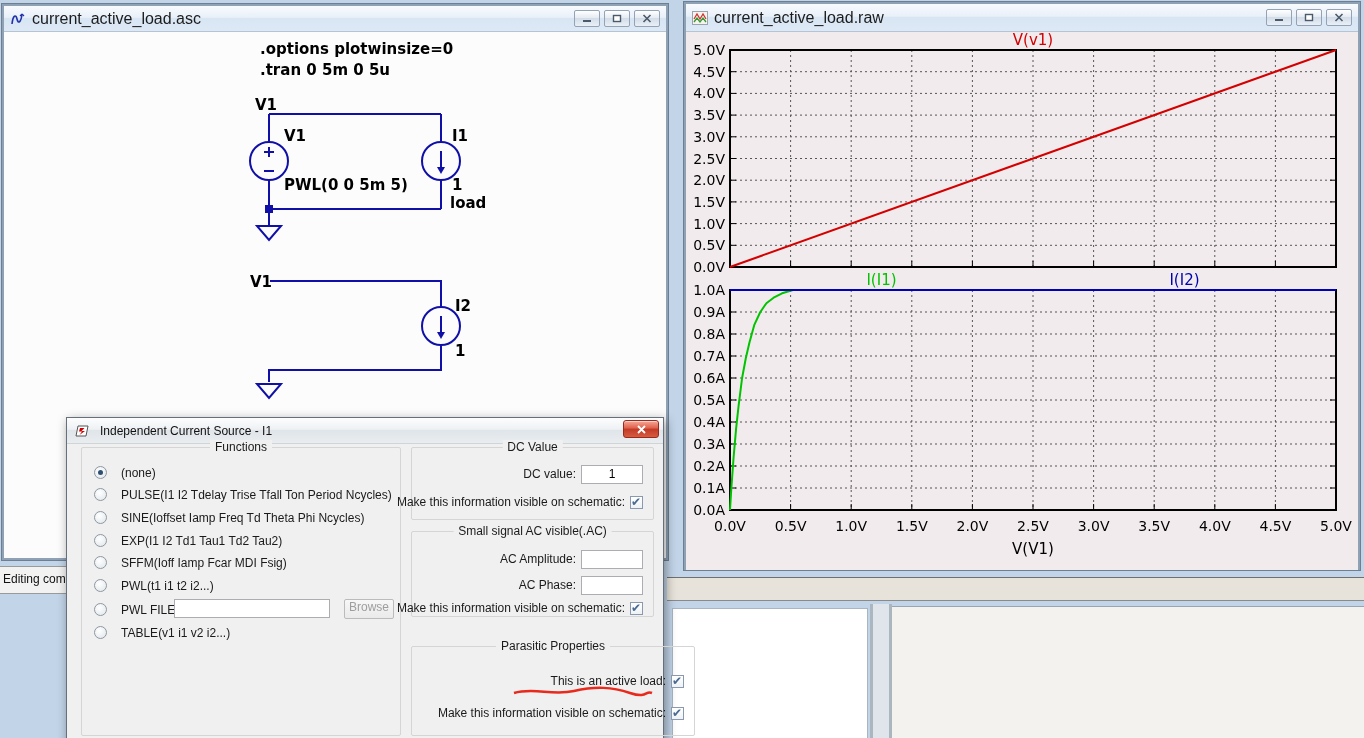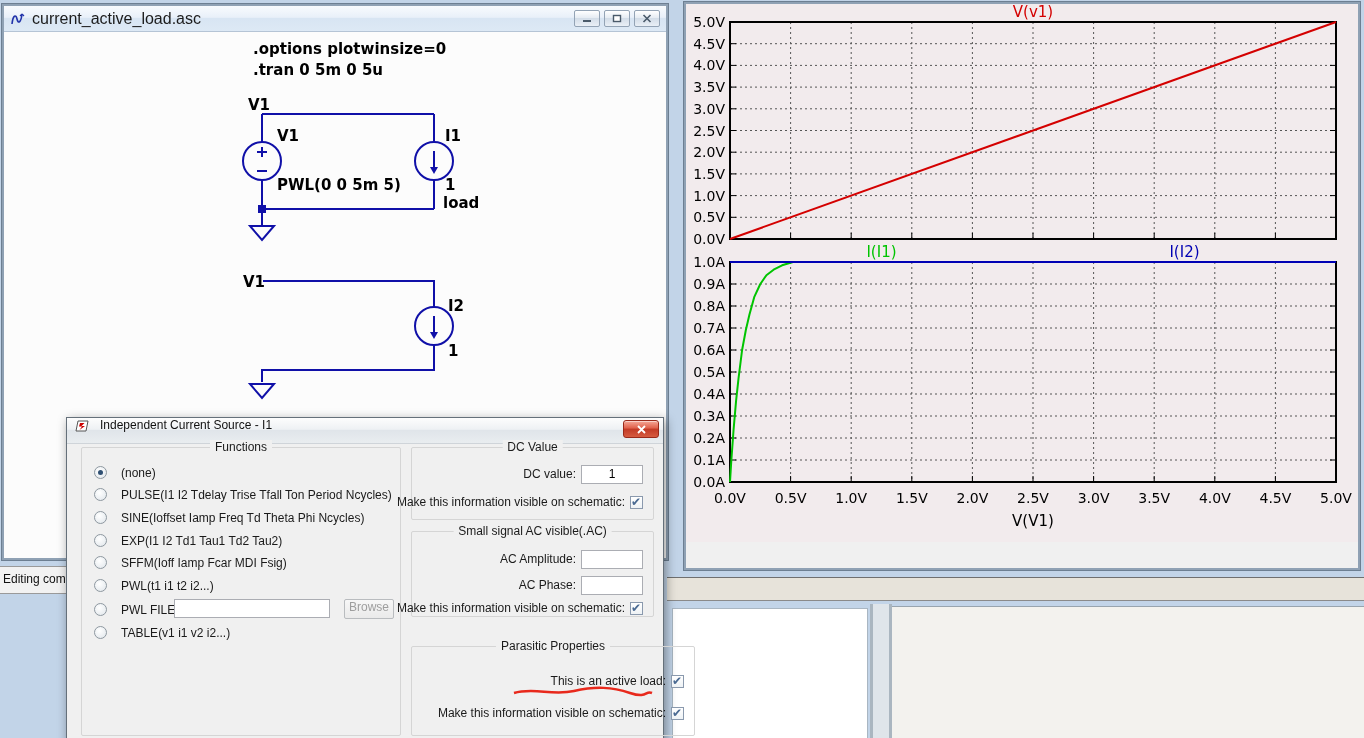--- a/index.html
+++ b/index.html
@@ -15,21 +15,21 @@
               border-bottom:1px solid #b5c4d5; }
   .wicon { width:17px; height:16px; margin:0 5px 0 2px; flex:0 0 auto; }
   .wtitle { font-size:16px; color:#1c1c1c; white-space:nowrap; overflow:hidden; flex:1; }
   .wbtns { display:flex; gap:4px; margin-right:2px; }
   .wbtn { width:26px; height:17px; display:flex; align-items:center; justify-content:center;
           background:linear-gradient(180deg,#ffffff,#e6ecf3 45%,#d3dde8 50%,#e9eff6);
           border:1px solid #93a3b5; border-radius:2px; cursor:pointer; }
 
   
   #schem-win { left:2px; top:4px; width:666px; height:556px; }
-  .schem-canvas { width:662px; height:526px; background:#fcfcfc; }
+  .schem-canvas { width:662px; height:526px; background:#fcfcfc;padding-left:7px; }
   .schem-text { font:bold 15px "DejaVu Sans", sans-serif; fill:#000; }
 
   
   #wave-win { left:684px; top:2px; width:676px; height:568px; }
   .plot-client { width:672px; height:538px; background:#f2ebed; }
   .grid { stroke:#555; stroke-width:1; stroke-dasharray:2,3; }
   .pane-border { fill:none; stroke:#000; stroke-width:2; }
   .tick { stroke:#000; stroke-width:1; }
   .ylab, .xlab { font:14px "DejaVu Sans", sans-serif; fill:#000; }
   .ptitle { font:15px "DejaVu Sans", sans-serif; }
@@ -50,21 +50,21 @@
                    border-left:3px solid #aab6c0; border-right:3px solid #aab6c0; background:#dfe5ea; }
   .panel-right { position:absolute; left:892px; top:606px; width:472px; height:132px;
                  background:#f3f2ee; border-top:1px solid #98a4ae; }
 
   
   #dialog { position:absolute; left:66px; top:417px; width:598px; height:340px;
             background:#f0f0f0; border:1px solid #65707a;
             box-shadow:2px 3px 10px rgba(0,0,0,.4); }
   .dlg-titlebar { position:absolute; left:0; top:0; width:100%; height:26px;
             background:linear-gradient(180deg,#fdfdfd,#eef1f4 45%,#e0e5ea 50%,#e9edf0);
-            border-bottom:1px solid #cfd4d9; display:flex; align-items:flex-start; padding:0 5px; }
+            border-bottom:1px solid #cfd4d9; display:flex; align-items:center; padding:0 5px; }
   .dlg-title { font-size:12px; color:#111; margin-left:5px; }
   .dlg-close { position:absolute; top:2px; right:4px; width:36px; height:18px;
             border:1px solid #99291a; border-radius:3px;
             background:linear-gradient(180deg,#f5a898,#e0604a 45%,#c23a26 50%,#d65b40);
             display:flex; align-items:center; justify-content:center; cursor:pointer;
             box-shadow:inset 0 1px 0 rgba(255,255,255,.5); }
   .group { position:absolute; border:1px solid #d5d5d5; border-radius:2px; }
   .group-label { position:absolute; top:-8px; left:50%; transform:translateX(-50%);
                  background:#f0f0f0; padding:0 5px; font-size:12px; color:#1a1a1a; white-space:nowrap; }
   .fn-row { position:absolute; left:12px; height:17px; display:flex; align-items:center; gap:14px; }
@@ -170,20 +170,47 @@
   <div class="statusbar">
     <span>Editing comp</span>
   </div>
 
   <div class="strip-beige"></div>
   <div class="panel-white"></div>
   <div class="panel-divider"></div>
   <div class="panel-right"></div>
 
   <div class="win" id="wave-win">
+    <div class="titlebar" style="height:28px">
+      <span class="wicon">
+        <svg width="17" height="16" viewBox="0 0 17 16">
+          <rect x="0.5" y="1.5" width="15" height="13" fill="#f6f3ee" stroke="#9aa4ae"></rect>
+          <path d="M2,9 L5,4 8,9 11,4 14,9" stroke="#c33" fill="none" stroke-width="1.3"></path>
+          <path d="M2,12 L5,8 8,12 11,8 14,12" stroke="#393" fill="none" stroke-width="1.3"></path>
+        </svg>
+      </span>
+      <span class="wtitle">current_active_load.raw</span>
+      <span class="wbtns">
+        <span class="wbtn">
+            <svg width="10" height="9">
+              <rect x="1" y="6" width="8" height="2" fill="#4a5a6a"></rect>
+            </svg>
+          </span>
+        <span class="wbtn">
+            <svg width="10" height="9">
+              <rect x="1.5" y="1.5" width="7" height="6" fill="#fff" stroke="#4a5a6a" stroke-width="1.4"></rect>
+            </svg>
+          </span>
+        <span class="wbtn">
+            <svg width="10" height="9">
+              <path d="M1.5,1 L8.5,8 M8.5,1 L1.5,8" stroke="#4a5a6a" stroke-width="1.6"></path>
+            </svg>
+          </span>
+      </span>
+    </div>
     <div class="plot-client">
       <svg id="plot-svg" width="672" height="538" viewBox="0 0 672 538">
           <g>
             <line x1="104.6" y1="18" x2="104.6" y2="235" class="grid"></line>
             <line x1="165.2" y1="18" x2="165.2" y2="235" class="grid"></line>
             <line x1="225.8" y1="18" x2="225.8" y2="235" class="grid"></line>
             <line x1="286.4" y1="18" x2="286.4" y2="235" class="grid"></line>
             <line x1="347" y1="18" x2="347" y2="235" class="grid"></line>
             <line x1="407.6" y1="18" x2="407.6" y2="235" class="grid"></line>
             <line x1="468.2" y1="18" x2="468.2" y2="235" class="grid"></line>

